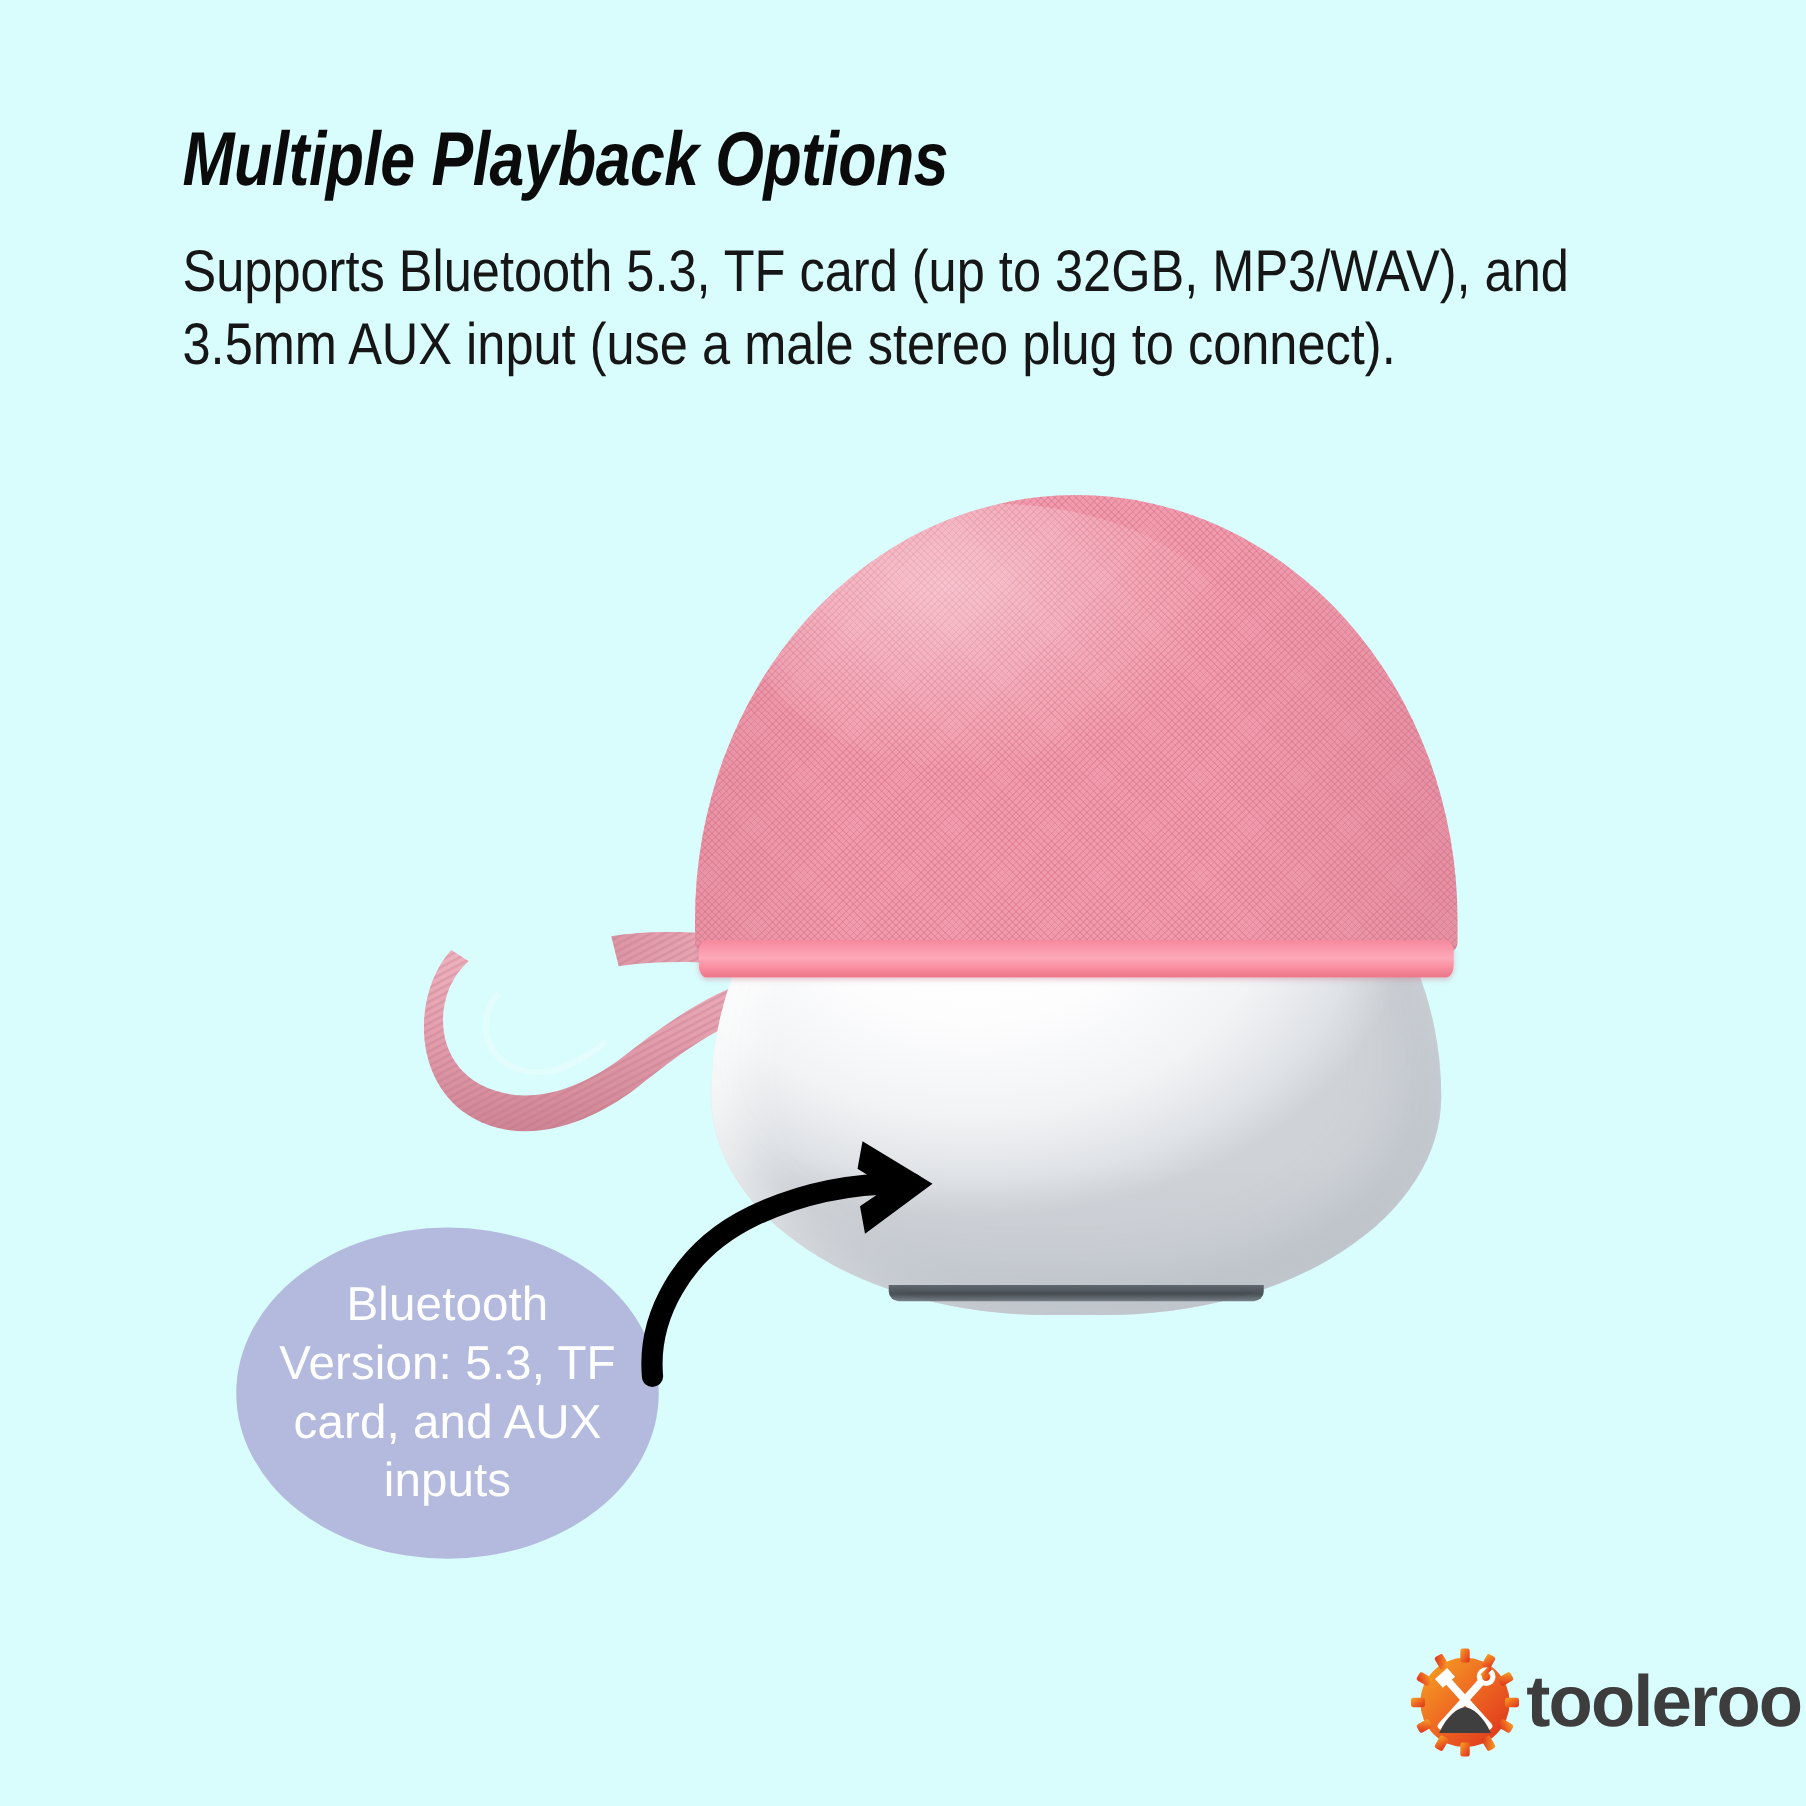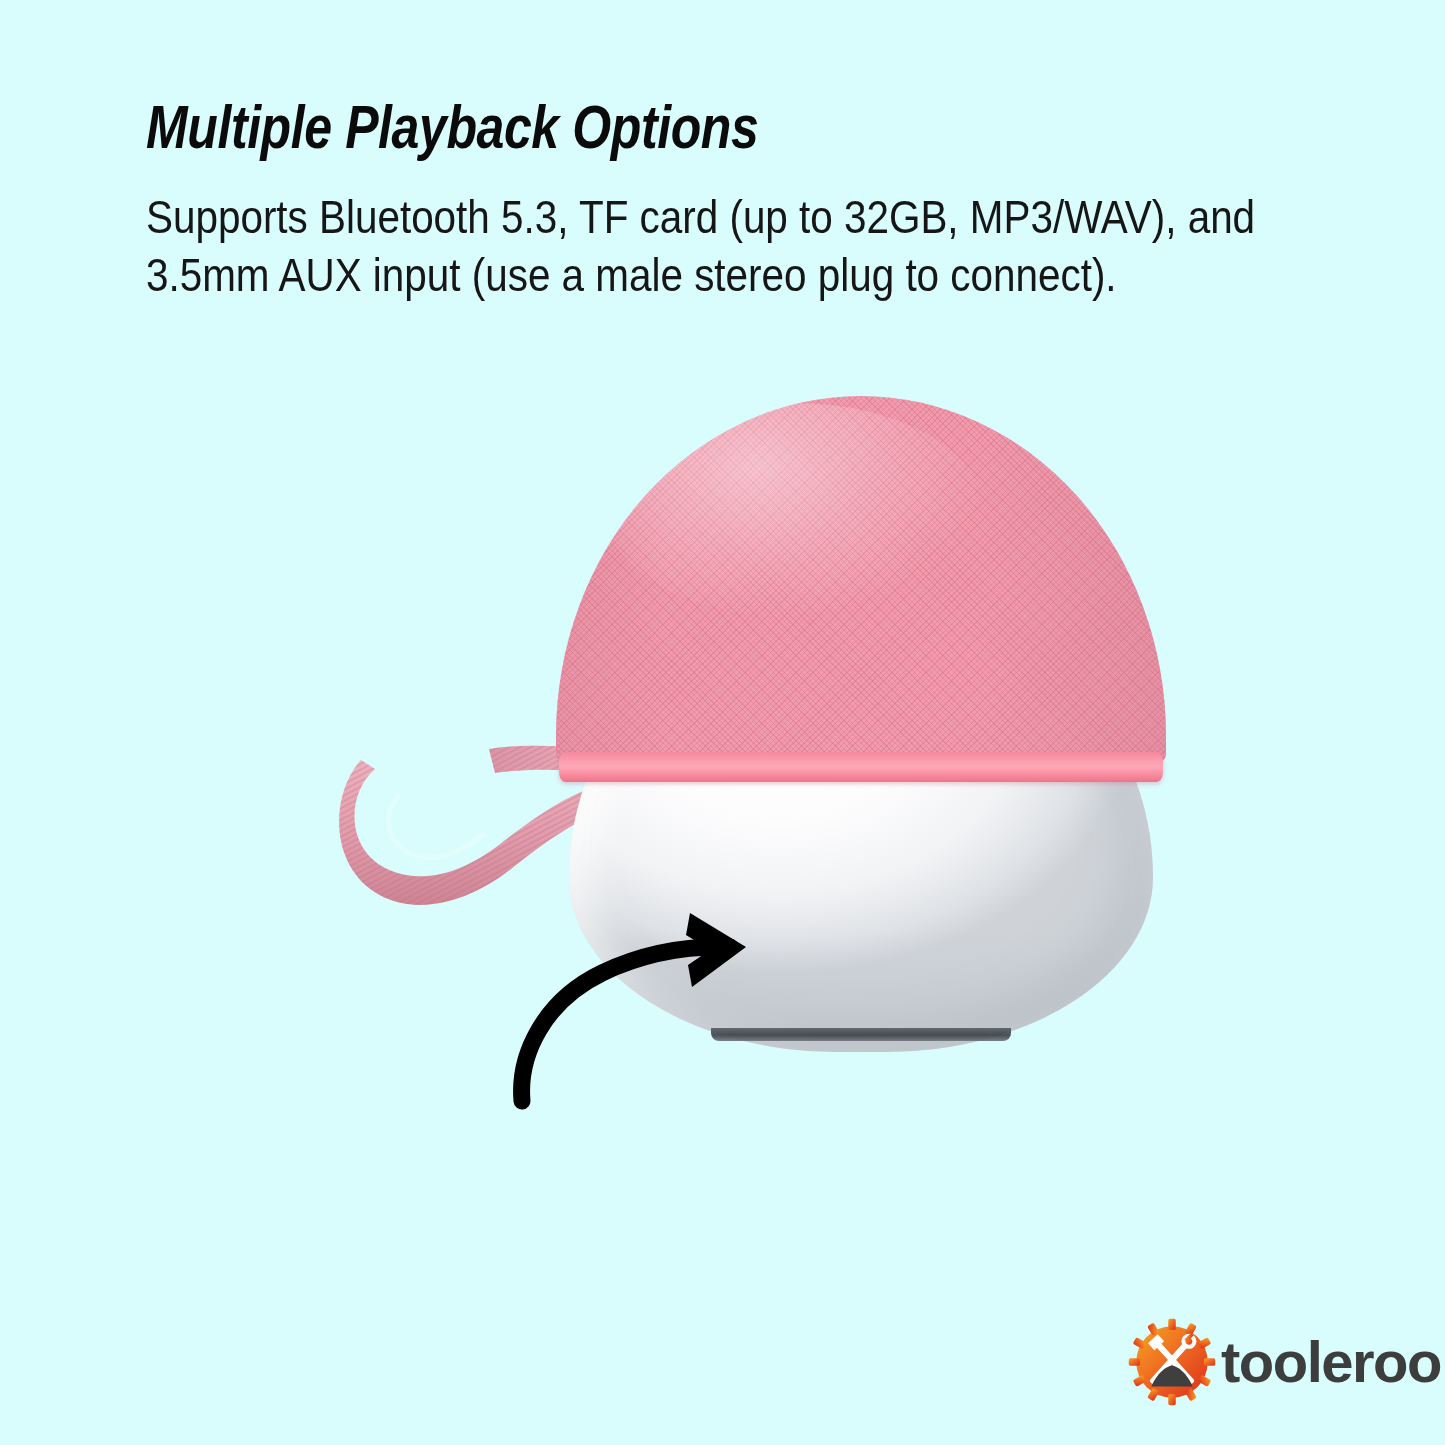--- a/index.html
+++ b/index.html
@@ -372,20 +372,23 @@
     <div class="dome">
       <div class="mesh"></div>
       <div class="sheen"></div>
       <div class="shade-l"></div>
       <div class="shade-r"></div>
     </div>
 
     <div class="accent-band"></div>
   </div>
 
+  <div id="callout">
+    <div class="txt">Bluetooth Version: 5.3, TF card, and AUX inputs</div>
+  </div>
 
   <svg id="arrow" viewBox="0 0 320 215">
     <path d="M44,196 C40,150 66,96 124,68 C172,45 218,41 252,42" fill="none" stroke="#000000" stroke-width="17" stroke-linecap="round"></path>
     <path d="M212,8 L268,42 L214,82 L210,60 L232,45 L208,30 Z" fill="#000000"></path>
   </svg>
 
   <div id="logo">
     <svg class="mark" viewBox="0 0 100 100">
       <defs>
         <linearGradient id="gearGrad" x1="0" y1="0" x2="1" y2="1">

